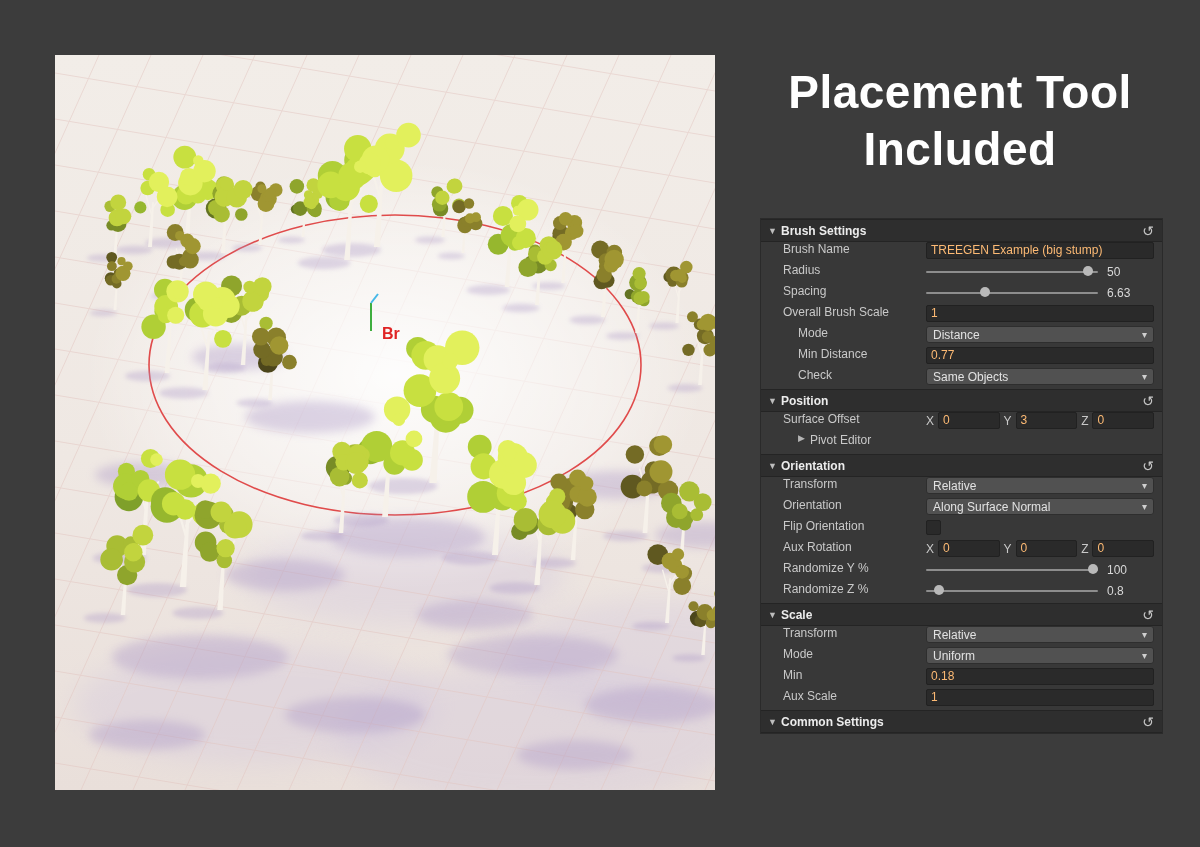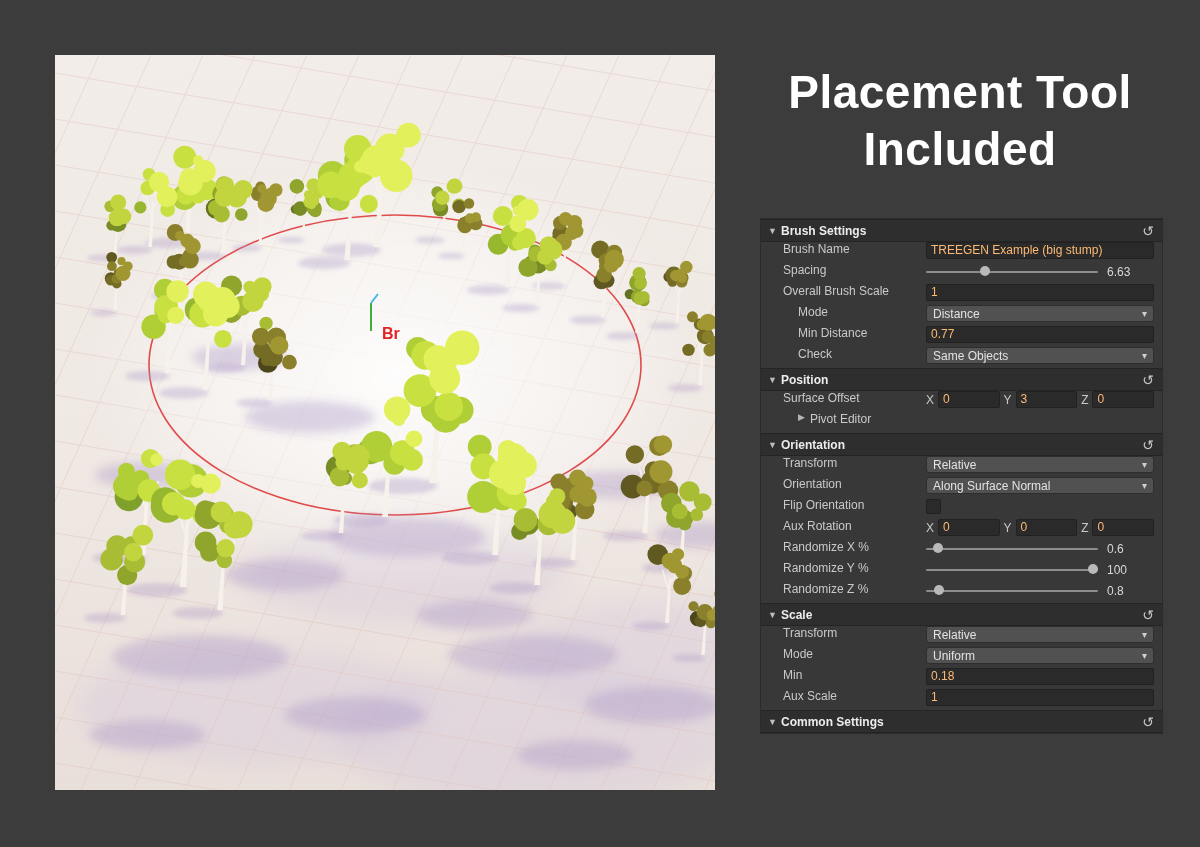--- a/index.html
+++ b/index.html
@@ -685,20 +685,30 @@
         <span class="hdr-label">Brush Settings</span>
         <span class="hdr-reset">↺</span>
       </div>
       <div class="row">
         <span class="row-label">Brush Name</span>
         <div class="ctrl">
           <div class="tfield">TREEGEN Example (big stump)</div>
         </div>
       </div>
       <div class="row">
+        <span class="row-label">Radius</span>
+        <div class="ctrl">
+          <div class="slider">
+            <div class="track"></div>
+            <div class="knob" style="left: calc(97% - 10px);"></div>
+          </div>
+          <span class="sval">50</span>
+        </div>
+      </div>
+      <div class="row">
         <span class="row-label">Spacing</span>
         <div class="ctrl">
           <div class="slider">
             <div class="track"></div>
             <div class="knob" style="left: calc(33% - 3px);"></div>
           </div>
           <span class="sval">6.63</span>
         </div>
       </div>
       <div class="row">
@@ -785,30 +795,20 @@
         <div class="ctrl">
           <span class="axis">X</span>
           <div class="tfield small">0</div>
           <span class="axis">Y</span>
           <div class="tfield small">0</div>
           <span class="axis">Z</span>
           <div class="tfield small">0</div>
         </div>
       </div>
       <div class="row">
-        <span class="row-label">Randomize X %</span>
-        <div class="ctrl">
-          <div class="slider">
-            <div class="track"></div>
-            <div class="knob" style="left: calc(4% + 0px);"></div>
-          </div>
-          <span class="sval">0.6</span>
-        </div>
-      </div>
-      <div class="row">
         <span class="row-label">Randomize Y %</span>
         <div class="ctrl">
           <div class="slider">
             <div class="track"></div>
             <div class="knob" style="left: calc(100% - 10px);"></div>
           </div>
           <span class="sval">100</span>
         </div>
       </div>
       <div class="row">

